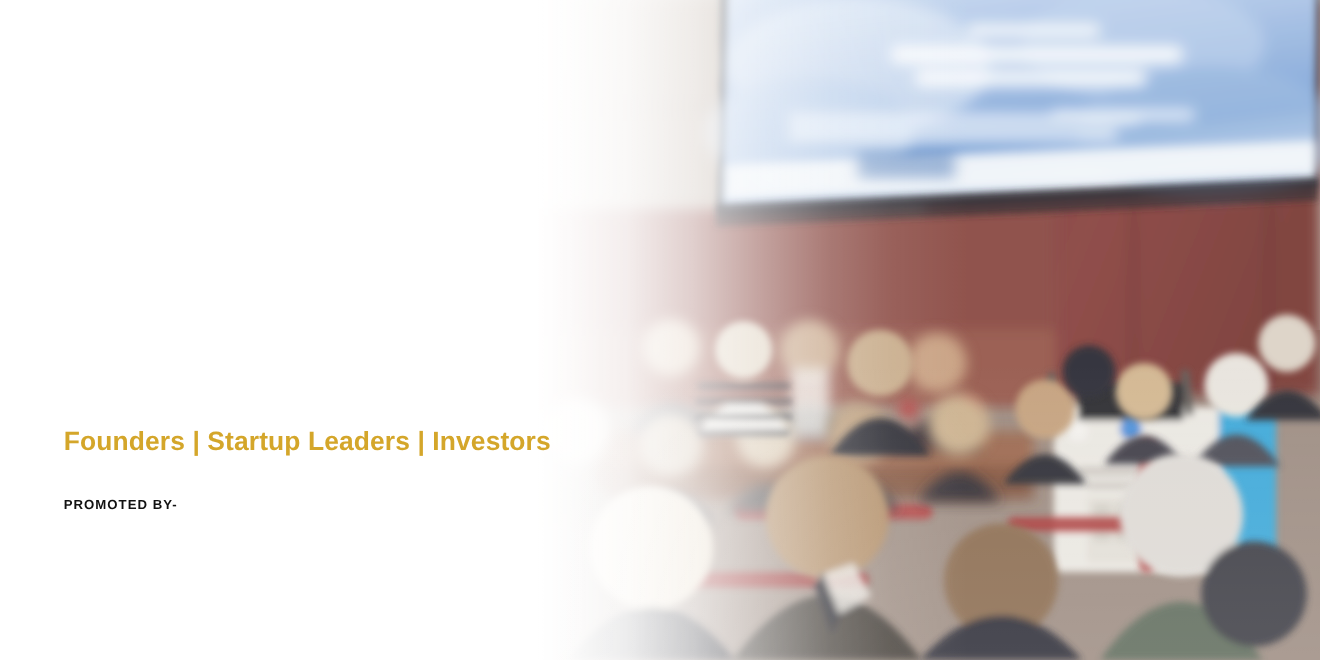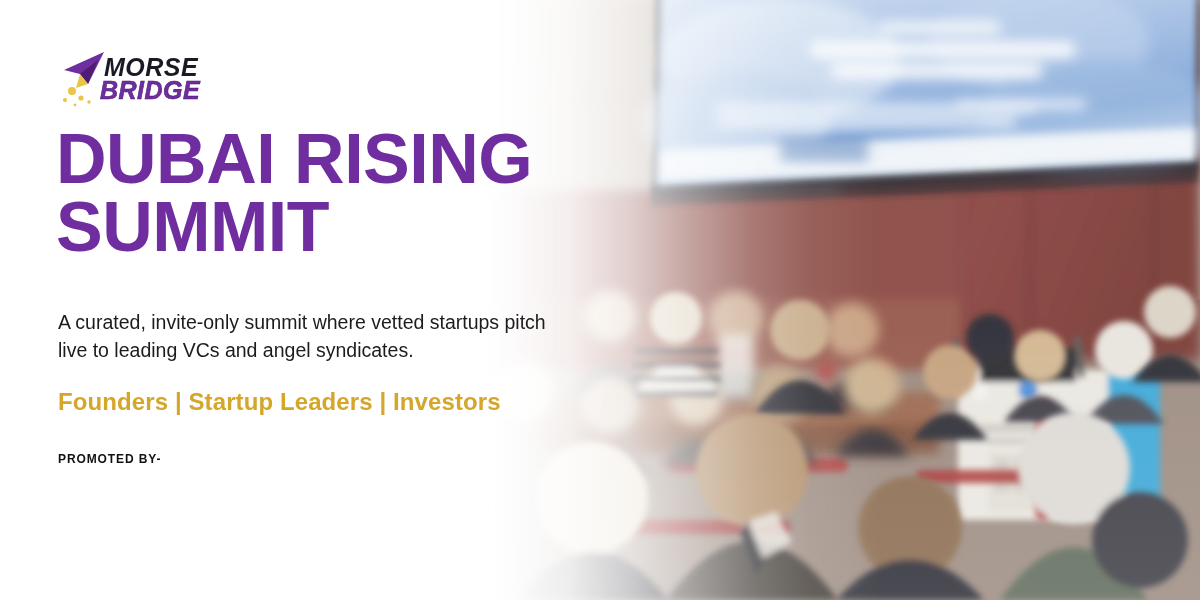--- a/index.html
+++ b/index.html
@@ -334,48 +334,22 @@
       </g>
 
       <rect x="0" y="0" width="720" height="600" fill="#ffffff" opacity="0.06"></rect>
     </svg>
     <div class="photo-fade"></div>
     <div class="photo-fade2"></div>
   </div>
 
   <div class="content">
 
-    <div class="logo">
-      <svg width="200" height="58" viewBox="0 0 200 58" xmlns="http://www.w3.org/2000/svg">
-
-        <g>
-          <path d="M6 20 L46 2 L30 34 L22 24 Z" fill="#6f2d9f"></path>
-          <path d="M22 24 L30 34 L40 10 Z" fill="#4e1d74"></path>
-          <path d="M22 24 L30 34 L18 38 Z" fill="#e8c547"></path>
-        </g>
-
-        <g fill="#e8c547">
-          <circle cx="14" cy="41" r="4"></circle>
-          <circle cx="23" cy="48" r="2.6"></circle>
-          <circle cx="7" cy="50" r="2.1"></circle>
-          <circle cx="31" cy="52" r="1.7"></circle>
-          <circle cx="17" cy="55" r="1.4"></circle>
-        </g>
-
-        <text x="46" y="26" font-family="'Liberation Sans', sans-serif" font-size="25" font-weight="bold" font-style="italic" fill="#1a1a24" letter-spacing="0.5">MORSE</text>
-
-        <text x="42" y="49" font-family="'Liberation Sans', sans-serif" font-size="25" font-weight="bold" font-style="italic" fill="#6f2d9f" stroke="#4e1d74" stroke-width="0.6" letter-spacing="0.5">BRIDGE</text>
-      </svg>
-    </div>
-
-    <div class="title">DUBAI RISING
-SUMMIT</div>
-
-    <div class="desc">A curated, invite-only summit where vetted startups pitch
-live to leading VCs and angel syndicates.</div>
+
+
 
     <div class="audience">Founders | Startup Leaders | Investors</div>
 
     <div class="promoted-label">PROMOTED BY-</div>
 
 
   </div>
 </div>
 
 </body></html>

